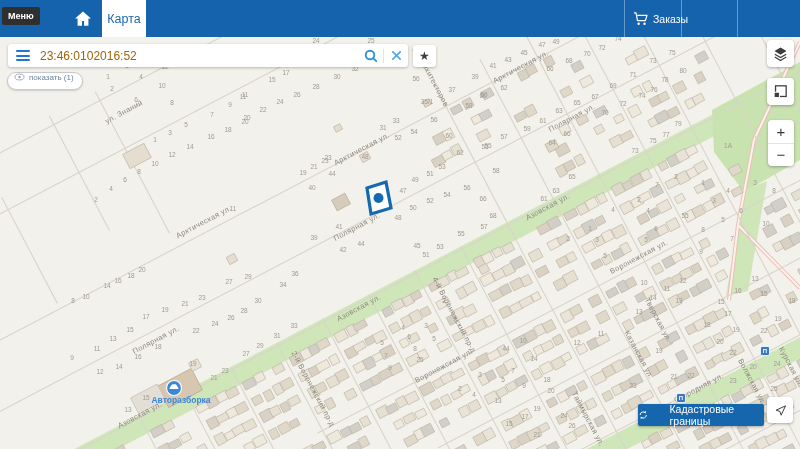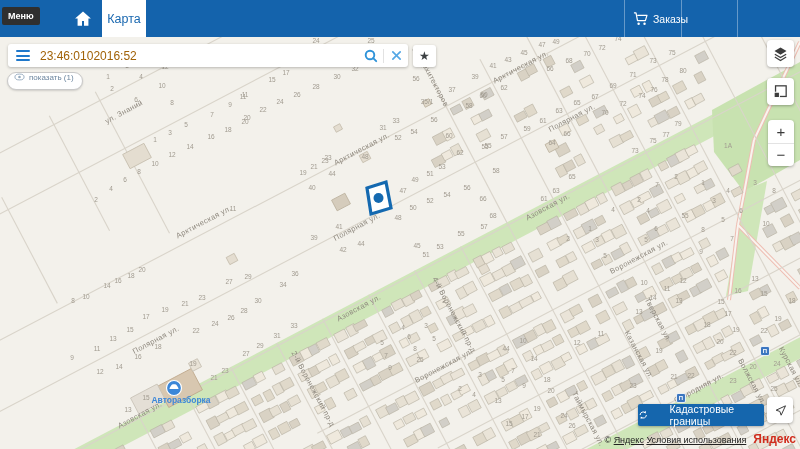--- a/index.html
+++ b/index.html
@@ -892,18 +892,14 @@
 
   <div class="cad-btn">
     <svg width="12" height="12" viewBox="0 0 16 16">
       <path d="M3.2 8 a4.8 4.8 0 0 1 8.2 -3.3" stroke="#fff" stroke-width="1.5" fill="none"></path>
       <path d="M11.8 1.6 L12 5.2 L8.6 4.4 Z" fill="#fff"></path>
       <path d="M12.8 8 a4.8 4.8 0 0 1 -8.2 3.3" stroke="#fff" stroke-width="1.5" fill="none"></path>
       <path d="M4.2 14.4 L4 10.8 L7.4 11.6 Z" fill="#fff"></path>
     </svg>
     <span>Кадастровые границы</span>
   </div>
-  <div class="attrib">
-    <span>©&nbsp;<a>Яндекс</a>&nbsp;<a>Условия использования</a></span>
-    <span class="ylogo">Яндекс</span>
-  </div>
 
 </div>
 
 </body></html>

